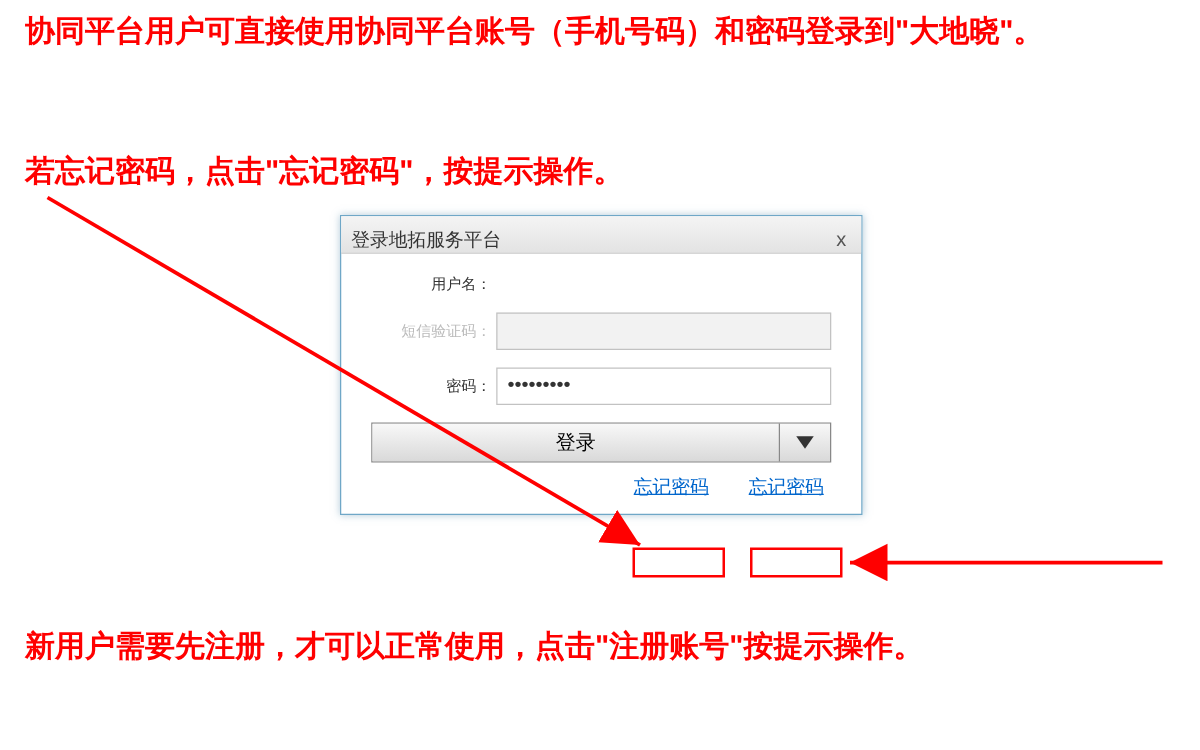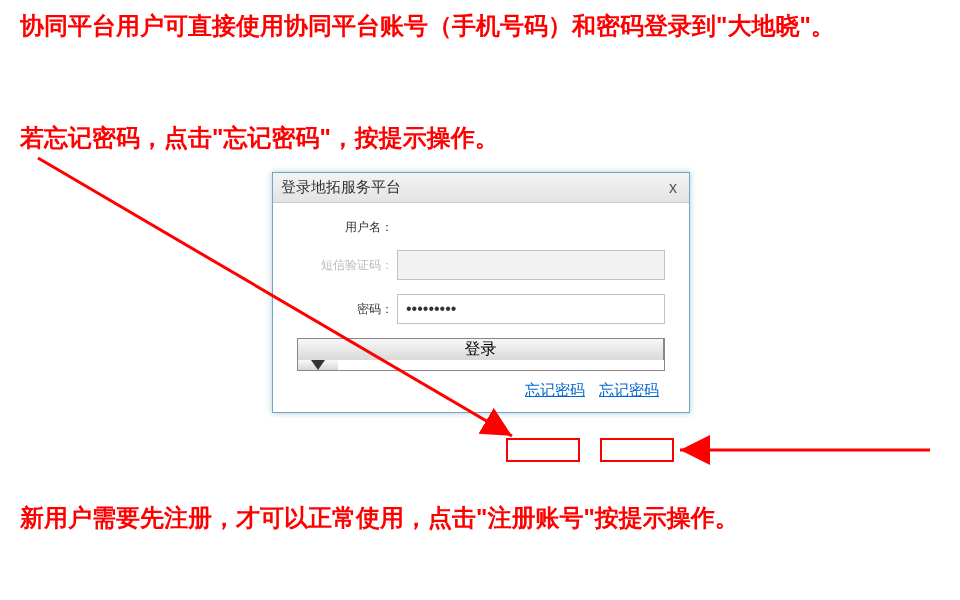--- a/index.html
+++ b/index.html
@@ -30,21 +30,21 @@
     width: 418px;
     background: #fff;
     border: 1px solid #6fa7c7;
     box-shadow: 0 0 6px rgba(100,150,180,0.5);
   }
   .dialog-titlebar {
     height: 30px;
     background: linear-gradient(#f4f4f4,#e3e3e3);
     border-bottom: 1px solid #c9c9c9;
     display: flex;
-    align-items: center;
+    align-items: flex-end;
     justify-content: space-between;
     padding: 0 8px;
     font-size: 15px;
     color: #333;
   }
   .dialog-titlebar .close {
     font-family: Arial, sans-serif;
     font-size: 16px;
     color: #555;
     cursor: pointer;
@@ -75,21 +75,20 @@
     color: #333;
     font-family: inherit;
   }
   .form-input.highlight { border: 1px solid #d6a24a; outline: 1px solid rgba(214,162,74,.3); }
   .form-input.disabled { background:#f2f2f2; color:#aaa; }
   .login-row {
     display:flex;
     align-items:stretch;
     margin: 4px 0 8px 0;
     border:1px solid #888;
-    flex-direction:column;
   }
   .login-button {
     flex:1;
     height: 30px;
     background: linear-gradient(#f8f8f8,#d9d9d9);
     border: none;
     border-right:1px solid #888;
     font-size: 16px;
     color:#000;
     cursor:pointer;
@@ -105,21 +104,21 @@
   }
   .triangle-down {
     width:0;height:0;
     border-left:7px solid transparent;
     border-right:7px solid transparent;
     border-top:10px solid #333;
   }
   .link-row {
     display:flex;
     justify-content:flex-end;
-    gap: 14px;
+    gap: 32px;
     padding-right: 6px;
     padding-top: 2px;
   }
   .link-row a {
     color:#0066cc;
     text-decoration: underline;
     font-size: 15px;
     cursor:pointer;
   }
   .redbox {

